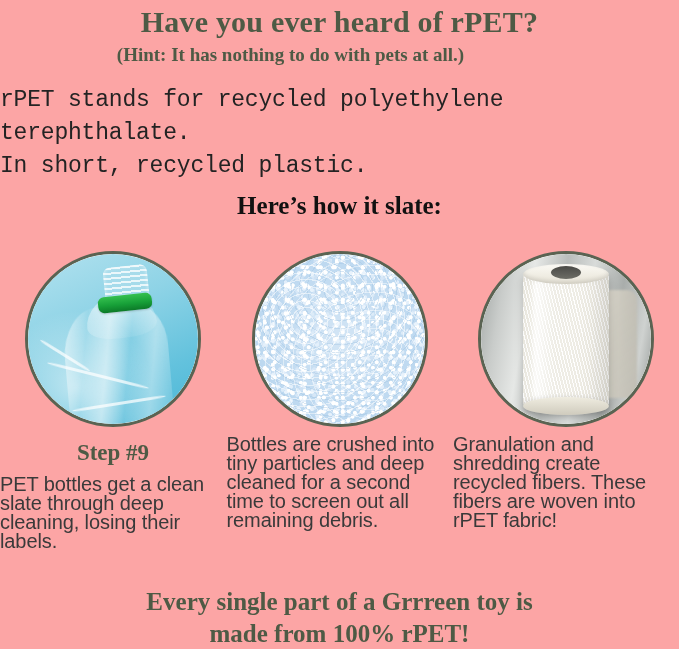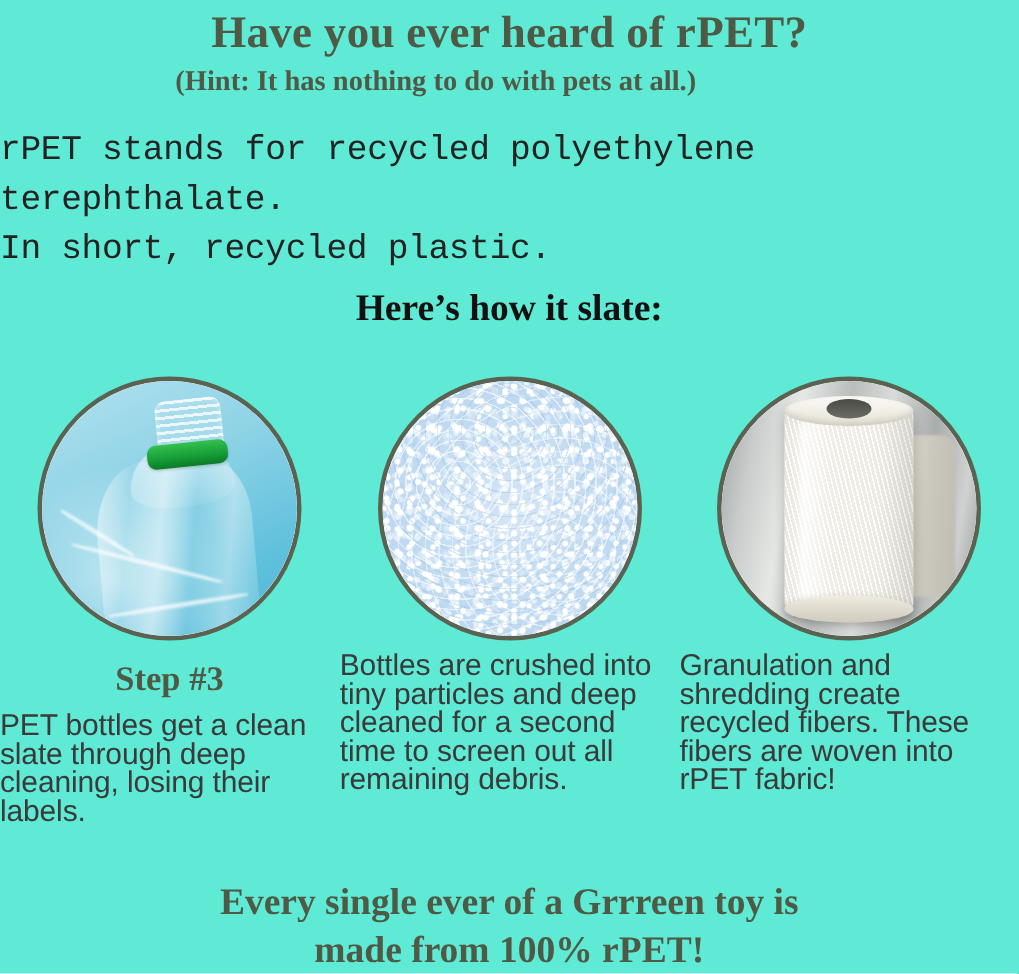--- a/index.html
+++ b/index.html
@@ -12,21 +12,21 @@
     height: 649px;
     overflow: hidden;
     font-family: "Liberation Sans", sans-serif;
     -webkit-font-smoothing: antialiased;
   }
 
   .page {
     position: relative;
     width: 679px;
     height: 649px;
-    background: #5eead4;
+    background: #fca5a5;
   }
 
   
   .headline {
     position: absolute;
     top: 4px;
     left: 0;
     width: 679px;
     text-align: center;
     font-family: "Liberation Serif", "DejaVu Serif", serif;
@@ -337,21 +337,21 @@
         <div class="art art-bottle">
           <div class="bottle-body"></div>
           <div class="bottle-shoulder"></div>
           <div class="bottle-neck"></div>
           <div class="bottle-ring"></div>
           <div class="bottle-crease-a"></div>
           <div class="bottle-crease-b"></div>
           <div class="bottle-crease-c"></div>
         </div>
       </div>
-      <div class="step-title">Step #3</div>
+      <div class="step-title">Step #9</div>
       <div class="step-caption">PET bottles get a clean slate through deep cleaning, losing their labels.</div>
     </div>
 
     <div class="step">
       <div class="circle">
         <div class="art art-flakes">
           <div class="flake-noise"></div>
         </div>
       </div>
       <div class="step-caption">Bottles are crushed into tiny particles and deep cleaned for a second time to screen out all remaining debris.</div>
@@ -367,17 +367,17 @@
           <div class="spool-hole"></div>
           <div class="spool-bottom"></div>
         </div>
       </div>
       <div class="step-caption">Granulation and shredding create recycled fibers. These fibers are woven into rPET fabric!</div>
     </div>
 
   </div>
 
   <div class="footer">
-    <div>Every single ever of a Grrreen toy is</div>
+    <div>Every single part of a Grrreen toy is</div>
     <div>made from 100% rPET!</div>
   </div>
 
 </div>
 
 </body></html>

